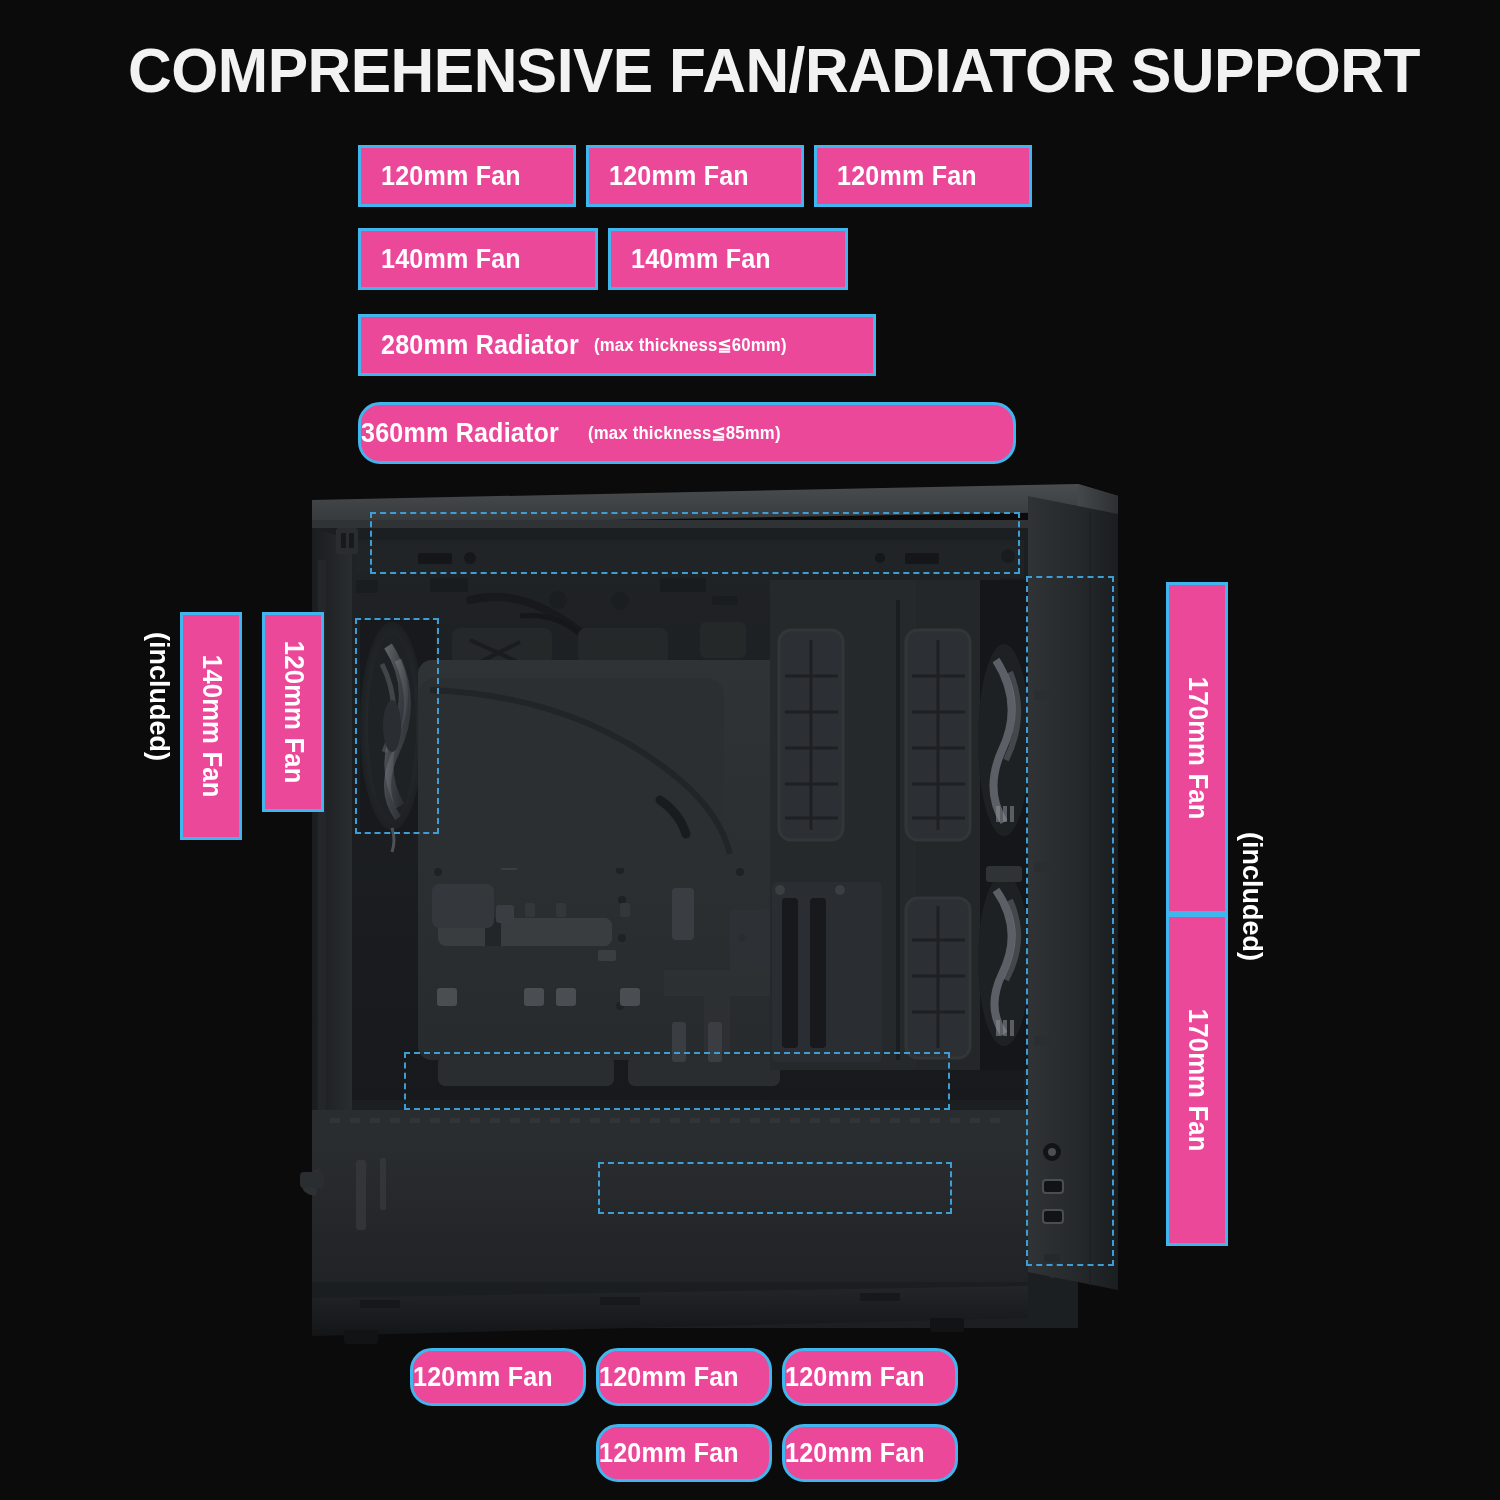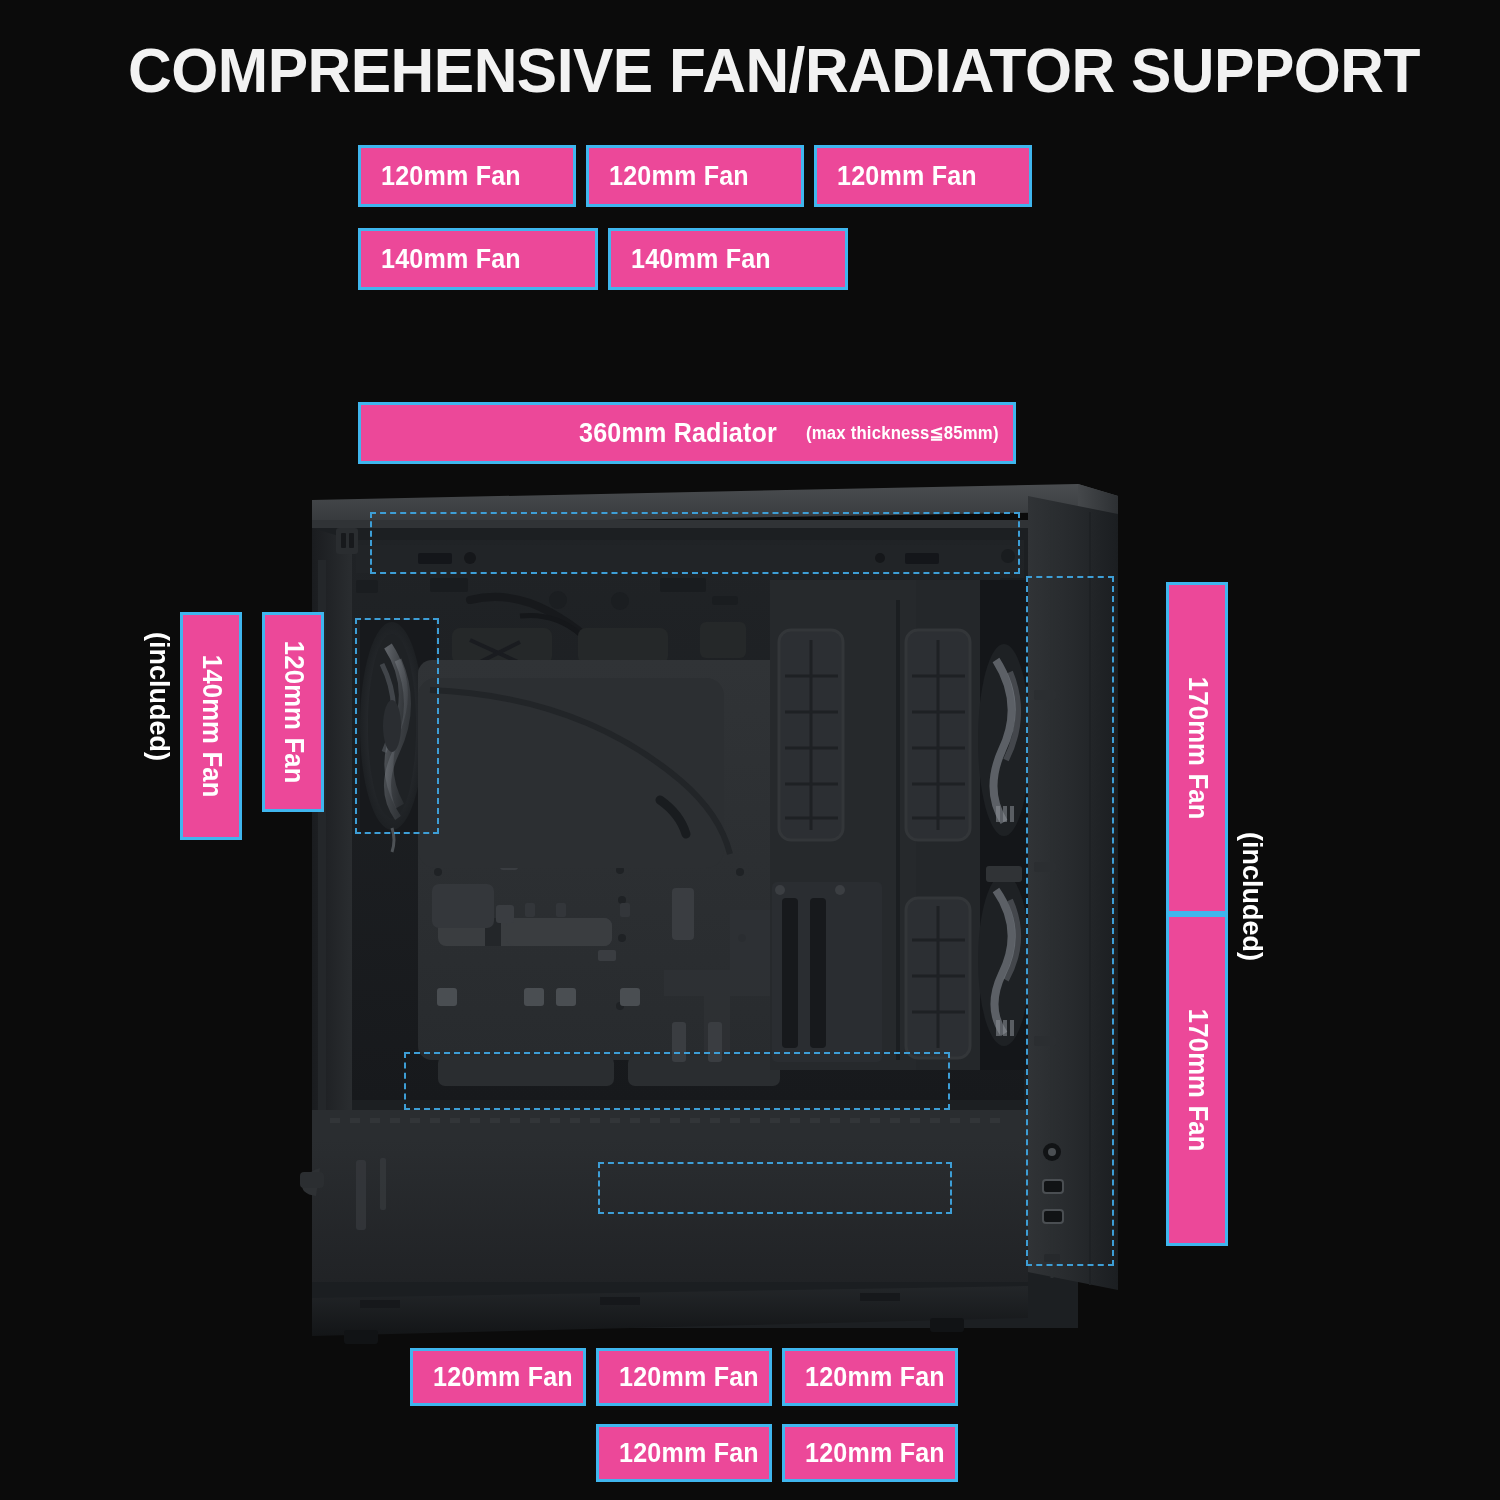--- a/index.html
+++ b/index.html
@@ -46,21 +46,21 @@
     letter-spacing:0.2px;
   }
   .lbl .main { transform:scaleX(0.93); transform-origin:left center; display:inline-block;}
   .lbl .sub {
     font-size:18px;
     font-weight:bold;
     transform:scaleX(0.93);
     transform-origin:left center;
     display:inline-block;
   }
-  .lbl.center { justify-content:flex-end; }
+  .lbl.center { justify-content:flex-start;border-radius:22px; }
   .lbl.pad { padding-left:20px; }
 
   
   .lbl.vert {
     writing-mode:vertical-rl;
     text-orientation:mixed;
     justify-content:center;
     align-items:center;
   }
   .lbl.vert .main { transform:scaleY(0.95); transform-origin:center; }
@@ -419,20 +419,24 @@
     <span class="main">120mm Fan</span>
   </div>
 
   <div class="lbl pad" style="left:358px; top:228px; width:240px; height:62px;">
     <span class="main">140mm Fan</span>
   </div>
   <div class="lbl pad" style="left:608px; top:228px; width:240px; height:62px;">
     <span class="main">140mm Fan</span>
   </div>
 
+  <div class="lbl pad" style="left:358px; top:314px; width:518px; height:62px;">
+    <span class="main">280mm Radiator</span>
+      <span class="sub">(max thickness≦60mm)</span>
+  </div>
 
   <div class="lbl center" style="left:358px; top:402px; width:658px; height:62px;">
     <span class="main">360mm Radiator</span>
       <span style="display:inline-block;width:14px;"></span>
       <span class="sub">(max thickness≦85mm)</span>
   </div>
 
   <div class="freetext vert" style="left:143px; top:632px;">(included)</div>
 
   <div class="lbl vert" style="left:180px; top:612px; width:62px; height:228px;">

